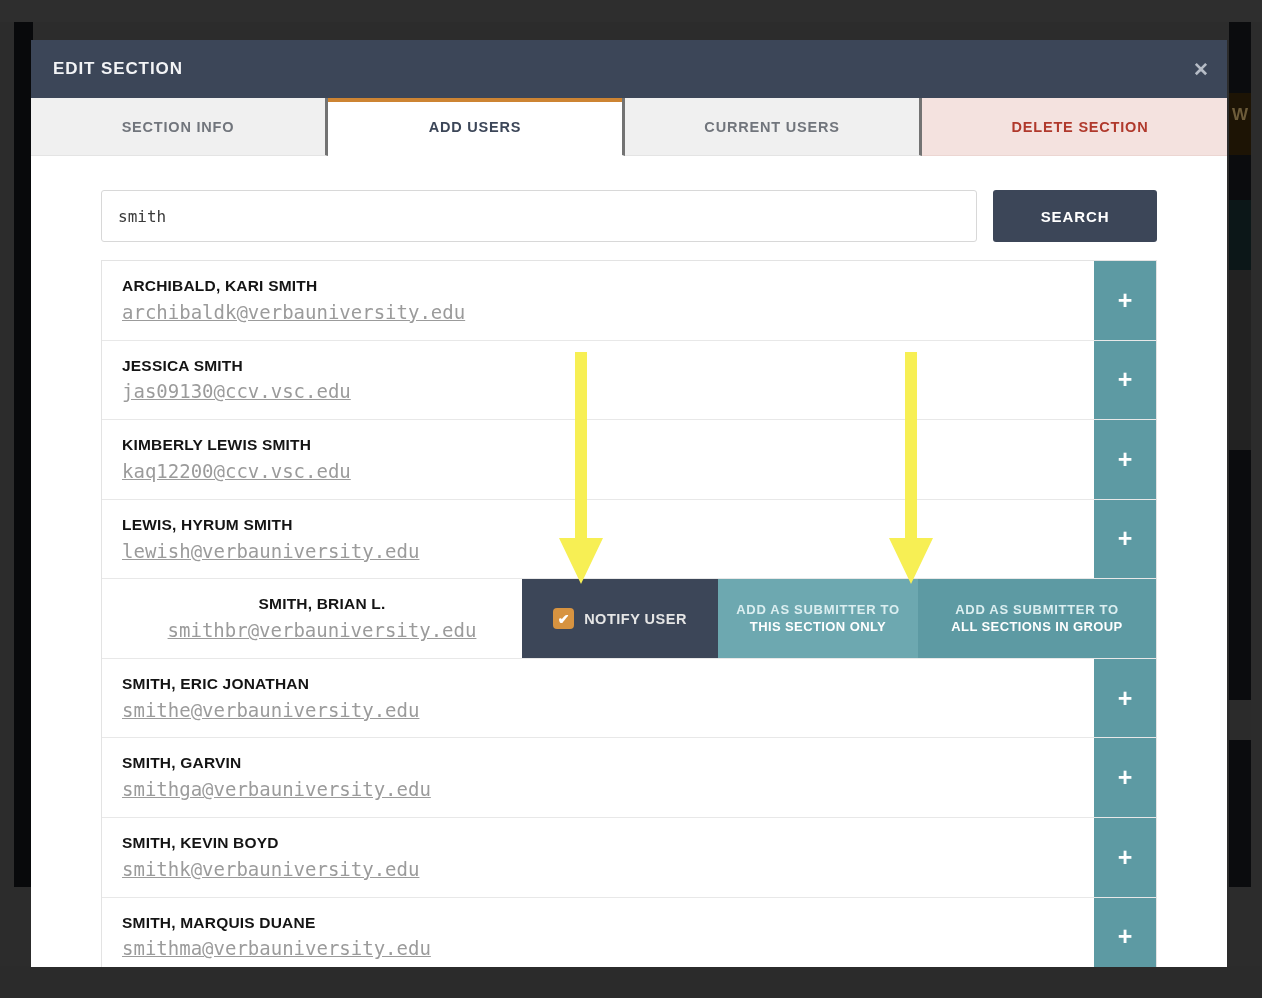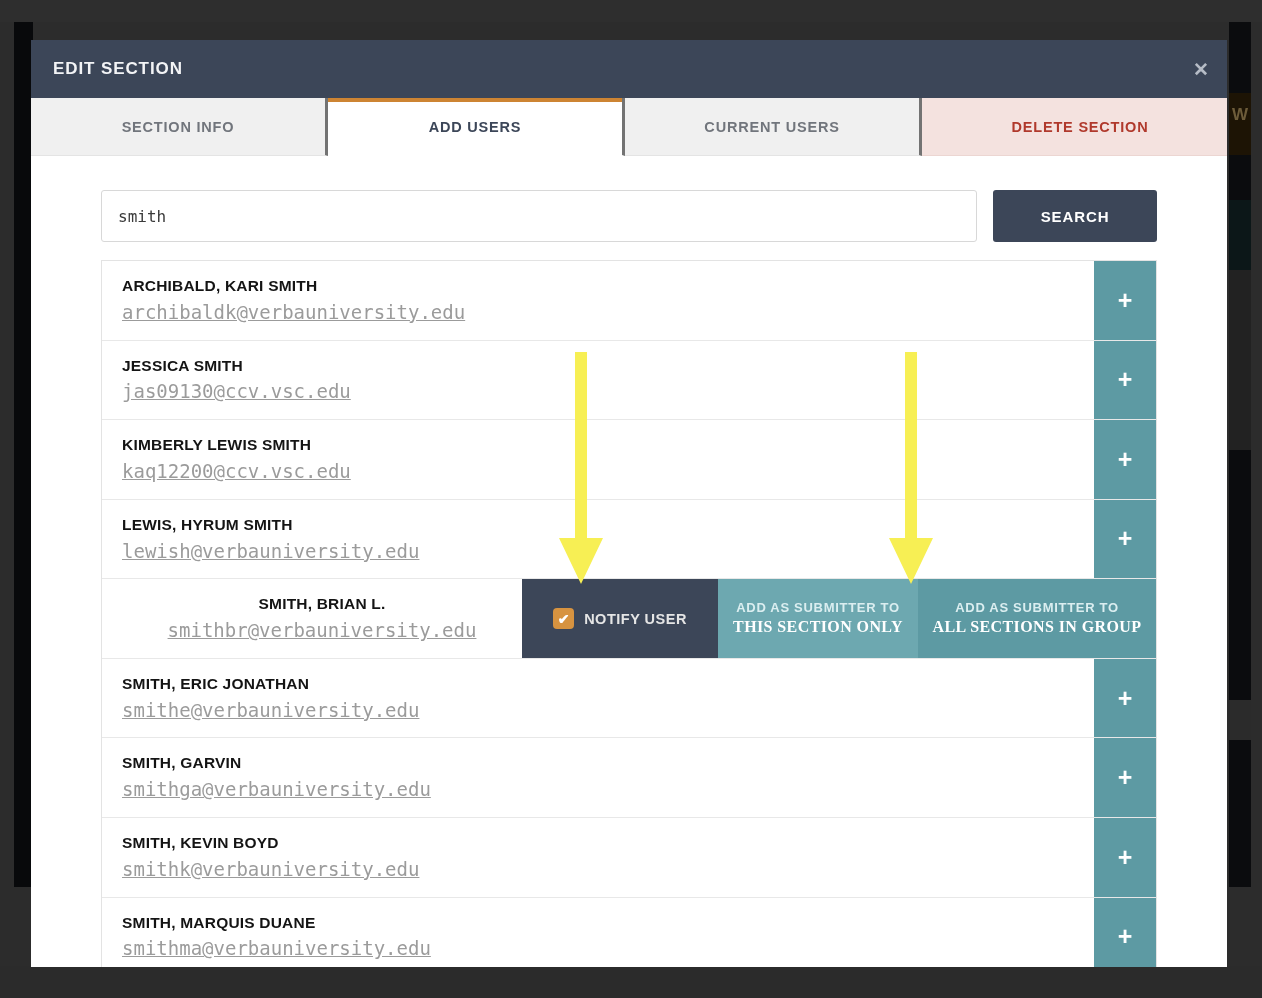--- a/index.html
+++ b/index.html
@@ -289,25 +289,24 @@
   }
   .submit-top {
     color: #dbeef0;
     font-size: 13px;
     font-weight: bold;
     letter-spacing: 0.7px;
     line-height: 1.3;
   }
   .submit-bottom {
     color: #ffffff;
-    font-size: 16px;
+    font-size: 13px;
     font-weight: bold;
     letter-spacing: 0.4px;
     line-height: 1.25;
-    font-family: Liberation Serif, serif;
   }
 
   
   .arrow {
     position: absolute;
     width: 56px;
     height: 240px;
     pointer-events: none;
   }
   #arrow-1 { left: 553px; top: 352px; }

